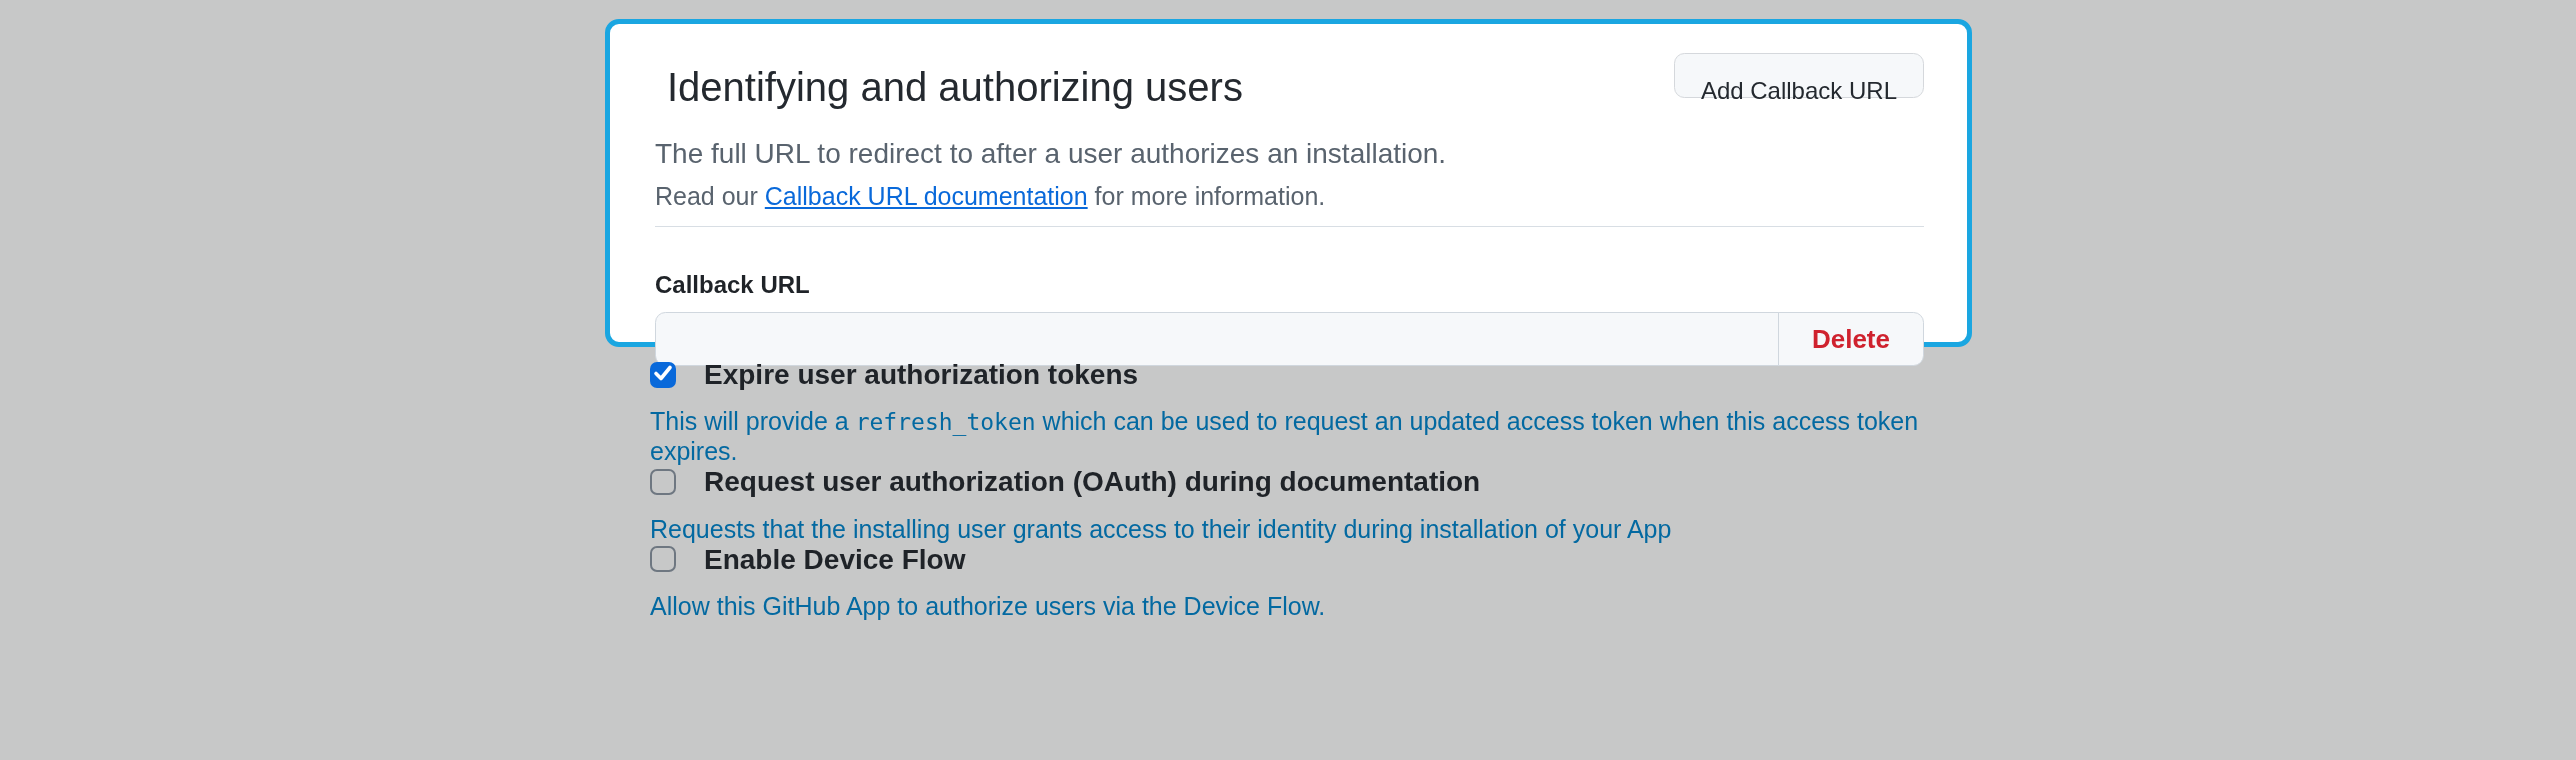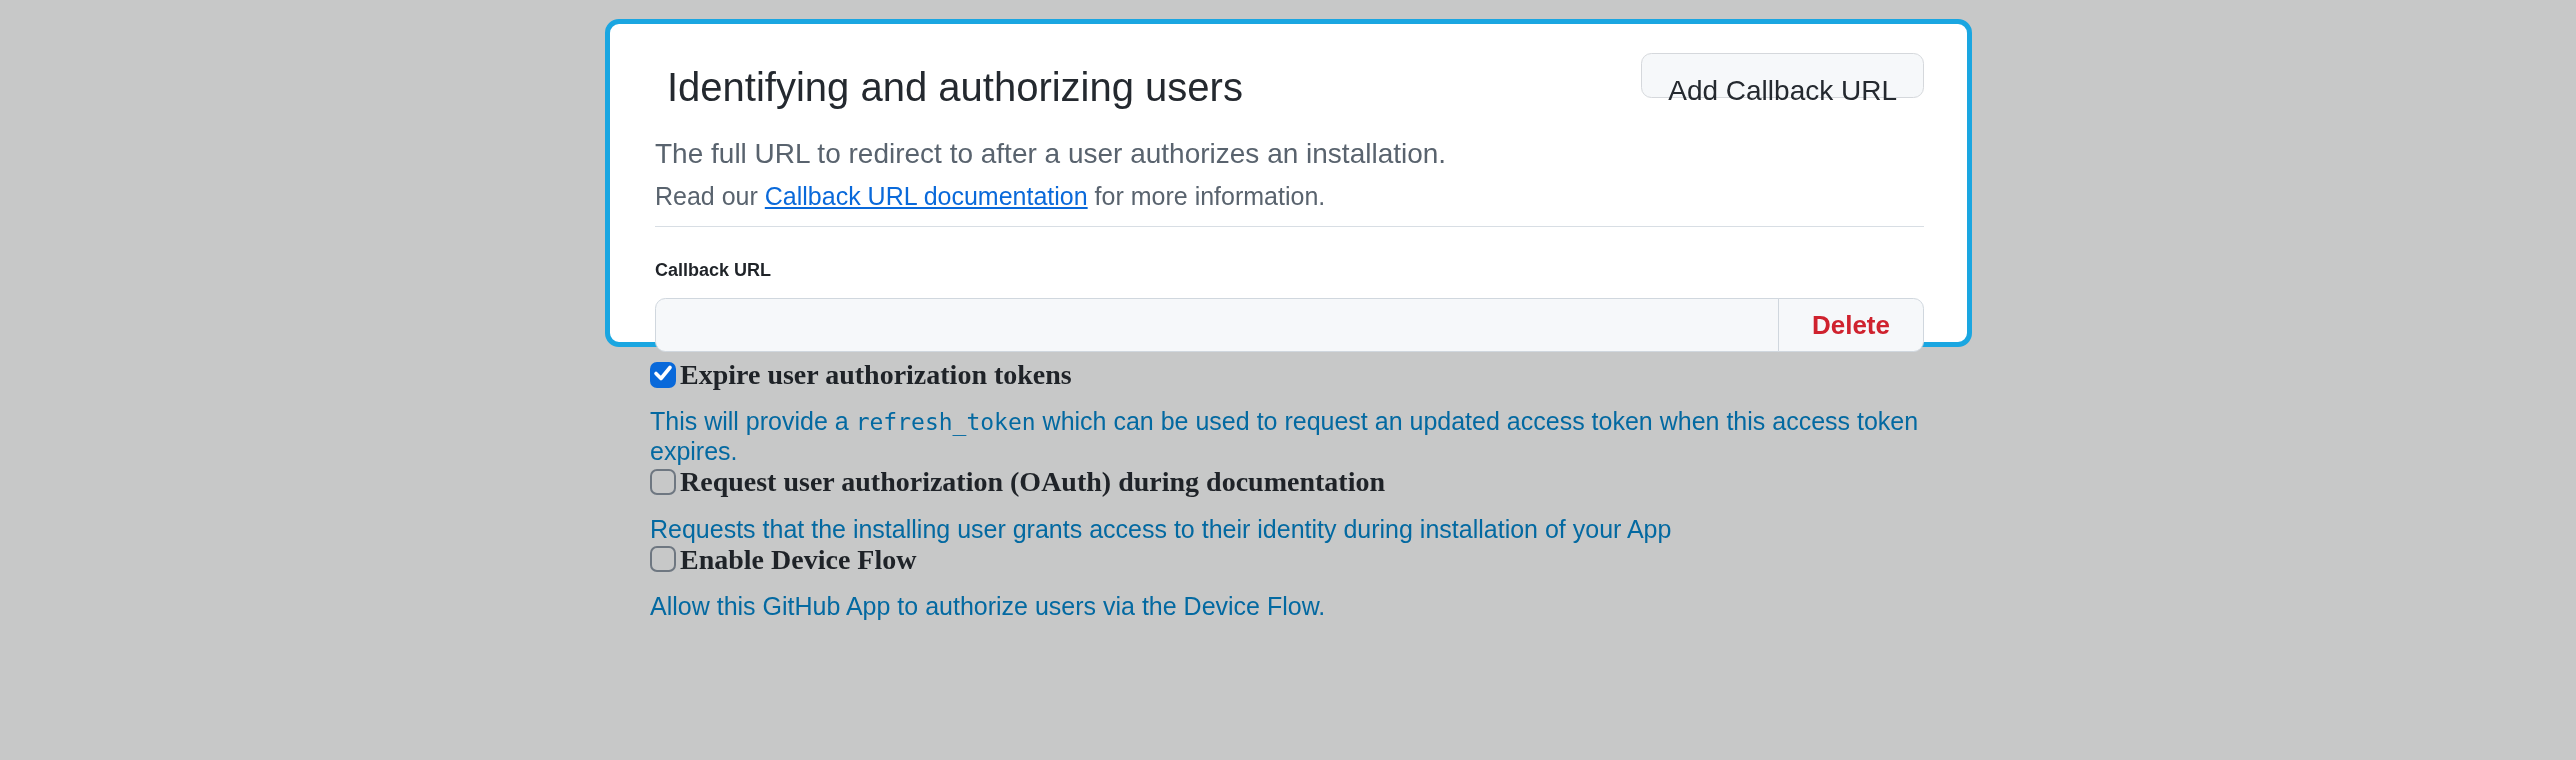--- a/index.html
+++ b/index.html
@@ -37,21 +37,21 @@
     letter-spacing: 0;
   }
   .btn-secondary {
     box-sizing: border-box;
     height: 45px;
     padding: 16px 26px;
     background: #f6f8fa;
     border: 1.7px solid #d5d8dc;
     border-radius: 10.4px;
     font-family: inherit;
-    font-size: 28px;
+    font-size: 24px;
     font-weight: 500;
     color: #24292f;
     line-height: 41px;
     cursor: pointer;
     white-space: nowrap;
   }
   .subtitle {
     margin: 14px 0 0 0;
     font-size: 28px;
     line-height: 35px;
@@ -67,22 +67,22 @@
     color: #0969da;
     text-decoration: underline;
     cursor: pointer;
   }
   .divider {
     margin: 14px 0 0 0;
     border: none;
     border-top: 1.7px solid #d8dee4;
   }
   .field-label {
-    margin-top: 28px;
-    font-size: 18px;
+    margin-top: 42px;
+    font-size: 24px;
     line-height: 31px;
     font-weight: 700;
     color: #1f2328;
   }
   .input-group {
     margin-top: 12px;
     display: flex;
     height: 54px;
   }
   .url-input {
@@ -115,24 +115,23 @@
 
   
   .options {
     position: absolute;
     left: 650px; top: 359px;
     width: 1313px;
   }
   .option-head {
     display: flex;
     align-items: center;
-    gap: 4px;
+    gap: 28px;
     height: 31px;
     cursor: pointer;
-    font-family: Liberation Serif, serif;
   }
   .option + .option { margin-top: 0; }
   .opt-2 { margin-top: 29px; }
   .opt-3 { margin-top: 28px; }
   .checkbox {
     box-sizing: border-box;
     width: 26px; height: 26px;
     border-radius: 7px;
     flex: 0 0 auto;
     position: relative;

